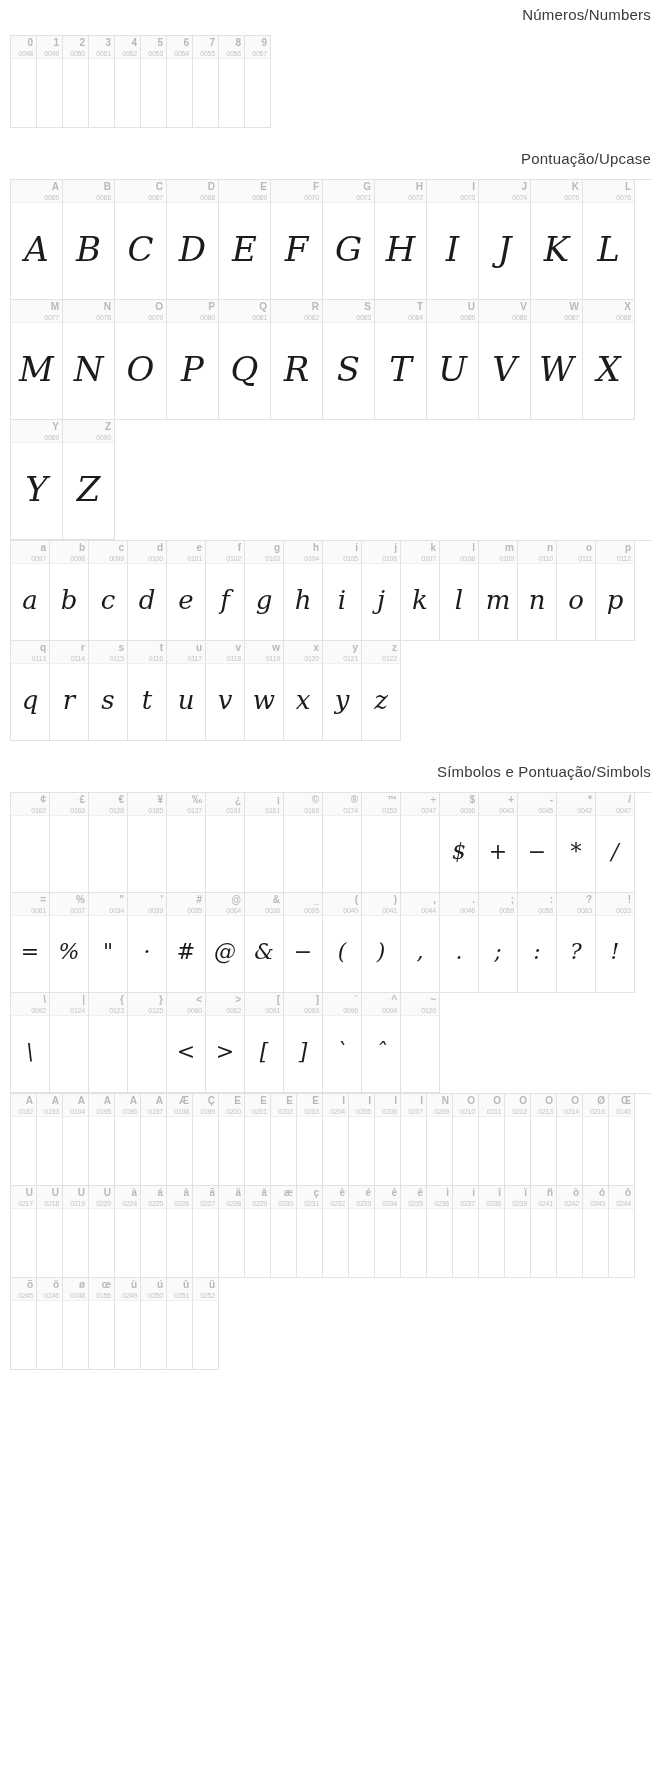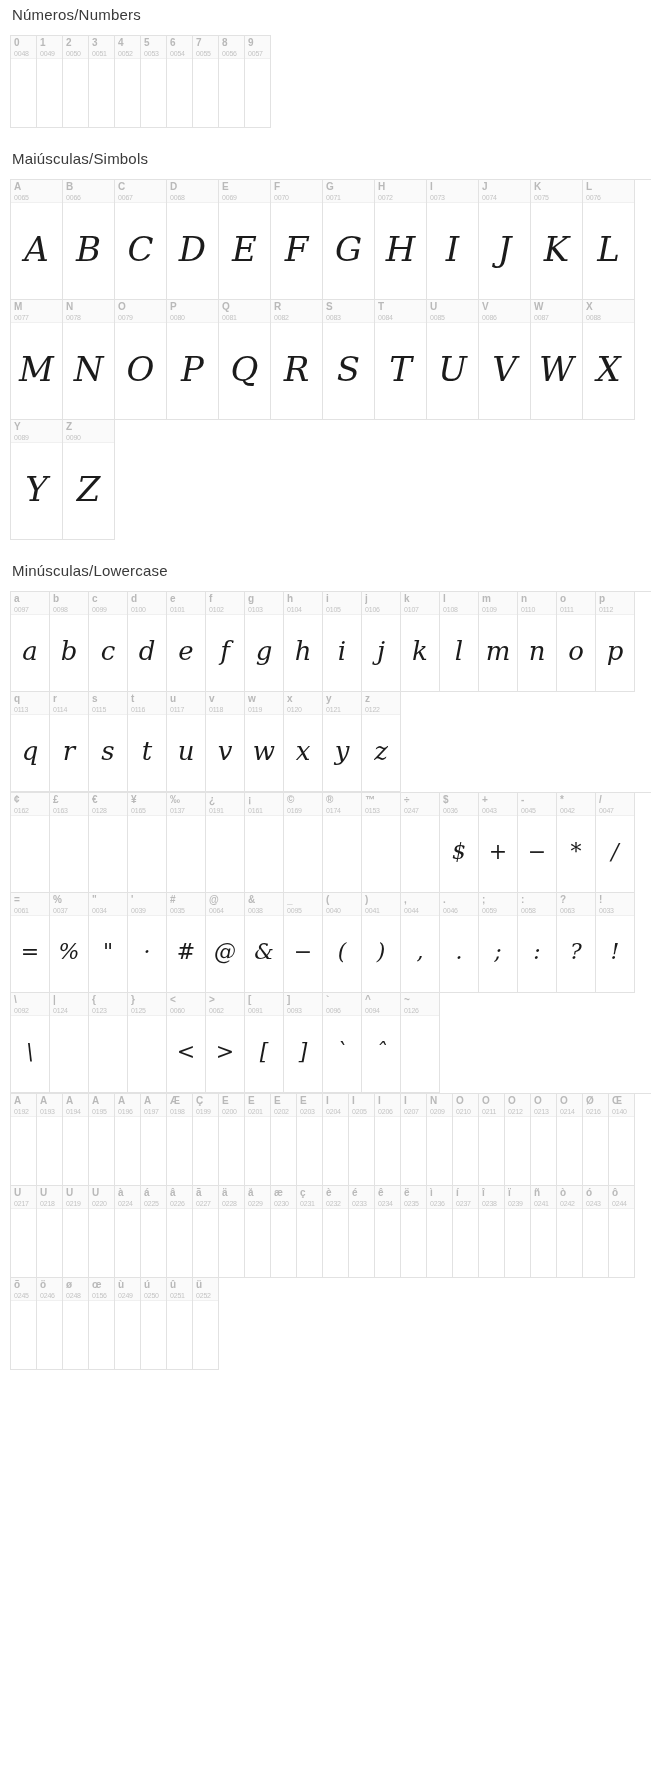--- a/index.html
+++ b/index.html
@@ -10,20 +10,21 @@
     width: 661px;
   }
   body {
     font-family: "Liberation Sans", sans-serif;
     color: #333333;
     padding: 0 0 24px 0;
   }
   .page {
     width: 661px;
     padding: 0 10px;
+    text-align: right;
   }
   .section-title {
     font-size: 15px;
     color: #3a3a3a;
     font-weight: 400;
     margin: 0;
     padding: 22px 0 12px 2px;
     letter-spacing: 0.2px;
   }
   .section:first-child .section-title {
@@ -172,21 +173,21 @@
           <div class="cell">
             <div class="head">
               <span class="ch">9</span>
               <span class="code">0057</span>
             </div>
             <div class="glyph"></div>
           </div>
         </div>
       </div>
       <div class="section">
-        <h2 class="section-title">Maiúsculas/Simbols</h2>
+        <h2 class="section-title">Pontuação/Upcase</h2>
         <div class="grid g-upper">
           <div class="cell">
             <div class="head">
               <span class="ch">A</span>
               <span class="code">0065</span>
             </div>
             <div class="glyph">A</div>
           </div>
           <div class="cell">
             <div class="head">
@@ -359,21 +360,20 @@
           <div class="cell">
             <div class="head">
               <span class="ch">Z</span>
               <span class="code">0090</span>
             </div>
             <div class="glyph">Z</div>
           </div>
         </div>
       </div>
       <div class="section">
-        <h2 class="section-title">Minúsculas/Lowercase</h2>
         <div class="grid g-lower">
           <div class="cell">
             <div class="head">
               <span class="ch">a</span>
               <span class="code">0097</span>
             </div>
             <div class="glyph">a</div>
           </div>
           <div class="cell">
             <div class="head">
@@ -546,20 +546,21 @@
           <div class="cell">
             <div class="head">
               <span class="ch">z</span>
               <span class="code">0122</span>
             </div>
             <div class="glyph">z</div>
           </div>
         </div>
       </div>
       <div class="section">
+        <h2 class="section-title">Símbolos e Pontuação/Simbols</h2>
         <div class="grid g-sym">
           <div class="cell">
             <div class="head">
               <span class="ch">¢</span>
               <span class="code">0162</span>
             </div>
             <div class="glyph"></div>
           </div>
           <div class="cell">
             <div class="head">

